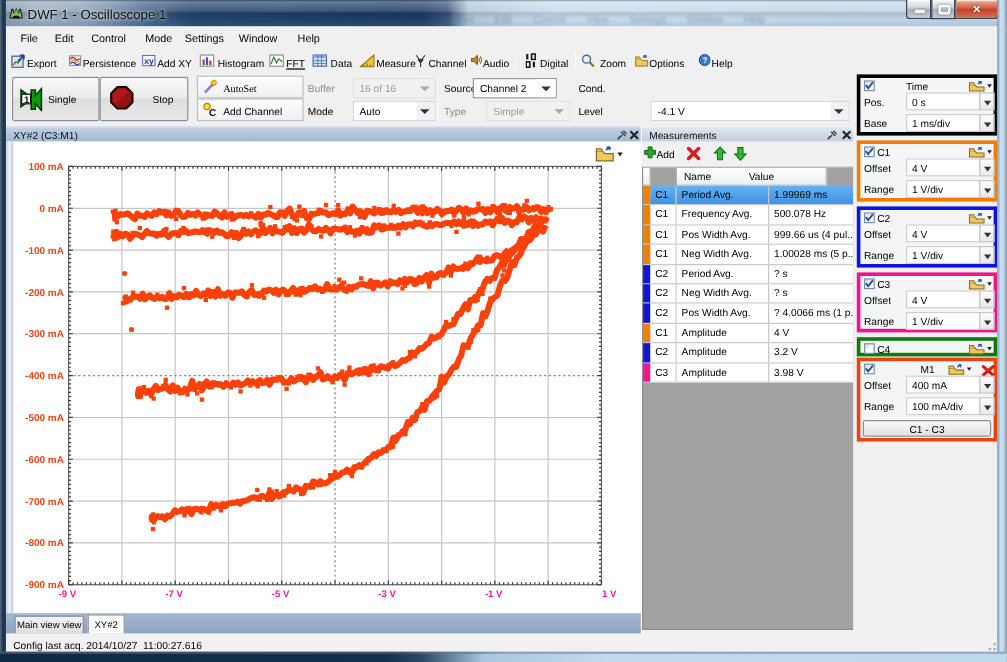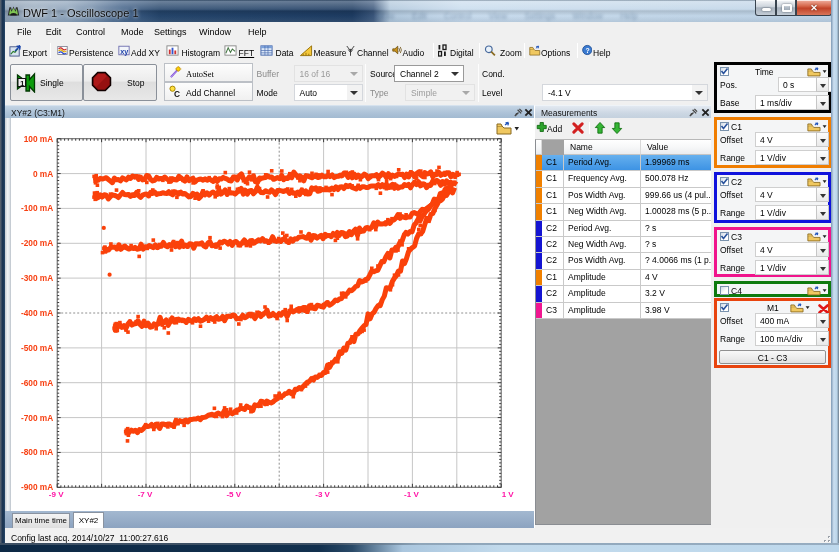--- a/index.html
+++ b/index.html
@@ -760,21 +760,21 @@
       <path d="M7 1 L12.5 7 H9.5 V13.5 H4.5 V7 H1.5 Z" fill="#35b535" stroke="#0d6d0d"></path>
     </svg>
 <svg class="abs" style="left:76px;top:3px;" width="12" height="14" viewBox="0 0 14 15">
       <path d="M7 14 L12.5 8 H9.5 V1.5 H4.5 V8 H1.5 Z" fill="#35b535" stroke="#0d6d0d"></path>
     </svg>
 </div>
 <div class="abs" id="meastable"></div>
 <div class="hdr" style="left:536px;top:140px;width:6px;"></div>
 <div class="hdr" style="left:542px;top:140px;width:22px;margin-top:18px;"><span style="position:relative;top:2px;left:5px;">Ch</span></div>
 <div class="hdr" style="left:564px;top:140px;width:77px;"><span style="position:relative;top:2px;left:6px;">Name</span></div>
-<div class="hdr" style="left:641px;top:140px;width:71px;"><span style="position:relative;top:2px;left:6px;">Value</span></div>
+<div class="hdr" style="left:618px;top:140px;width:71px;"><span style="position:relative;top:2px;left:6px;">Value</span></div>
 <div class="chip" style="left:536px;top:155px;height:16px;background:#f08000;"></div>
 <div class="cell selrow" style="left:542px;top:155px;width:22px;height:16px;"><span>C1</span></div>
 <div class="cell selrow" style="left:564px;top:155px;width:77px;height:16px;"><span>Period Avg.</span></div>
 <div class="cell selrow" style="left:641px;top:155px;width:71px;height:16px;"><span>1.99969 ms</span></div>
 <div class="chip" style="left:536px;top:171px;height:17px;background:#f08000;"></div>
 <div class="cell" style="left:542px;top:171px;width:22px;height:17px;"><span>C1</span></div>
 <div class="cell" style="left:564px;top:171px;width:77px;height:17px;"><span>Frequency Avg.</span></div>
 <div class="cell" style="left:641px;top:171px;width:71px;height:17px;"><span>500.078 Hz</span></div>
 <div class="chip" style="left:536px;top:188px;height:16px;background:#f08000;"></div>
 <div class="cell" style="left:542px;top:188px;width:22px;height:16px;"><span>C1</span></div>
@@ -816,21 +816,21 @@
       </svg>
     </div>
 <span class="abs" style="left:14px;top:2px;margin-left:24px;">Time</span>
 <svg class="abs" style="left:90px;top:2px;" width="20" height="10" viewBox="0 0 23 11">
       <path d="M1 4 H6 L8 6 H15 V10 H1 Z" fill="#f0c860" stroke="#8a6a20"></path>
       <path d="M1 4 V2 H5 L6 4" fill="#f0c860" stroke="#8a6a20"></path>
       <path d="M9 3.2 l3.5-2.4 m0 0 l-3 .3 m3-.3 l-.6 2.6" stroke="#2255bb" stroke-width="1.2" fill="none"></path>
       <path d="M18 3.5 l4.5 0 l-2.25 3.2 z" fill="#222"></path>
     </svg>
 <span class="grow-l" style="top:15px;">Pos.</span>
-<div class="gcombo" style="top:12px;margin-left:23px;">
+<div class="gcombo" style="top:12px;">
       <span class="tx">0 s</span>
     </div>
 <div class="garrow" style="top:12px;"></div>
 <span class="grow-l" style="top:33px;">Base</span>
 <div class="gcombo" style="top:30px;">
       <span class="tx">1 ms/div</span>
     </div>
 <div class="garrow" style="top:30px;"></div>
 </div>
 <div class="grp" style="top:117px;height:51px;border:3px solid #f07d00;">
@@ -937,21 +937,21 @@
     </div>
 <div class="garrow" style="top:12px;"></div>
 <span class="grow-l" style="top:33px;">Range</span>
 <div class="gcombo" style="top:30px;">
       <span class="tx">100 mA/div</span>
     </div>
 <div class="garrow" style="top:30px;"></div>
 <div class="abs" style="left:2px;top:49px;width:107px;height:14px;border:1px solid #909090;border-radius:2px;background:linear-gradient(180deg,#f8f8f8,#e2e2e2);text-align:center;"><span style="position:relative;top:2px;">C1 - C3</span></div>
 </div>
 <div class="abs" id="tabstrip">
- <div class="tab" style="left:7px;width:58px;"><span style="position:relative;top:2px;">Main time time</span></div>
+ <div class="tab" style="left:7px;width:58px;"><span style="position:relative;top:2px;">Main view view</span></div>
  <div class="tab act" style="left:68px;width:31px;"><span style="position:relative;top:3px;">XY#2</span></div>
 </div>
 <div class="abs" id="statusbar">
     <span>Config last acq. 2014/10/27&nbsp;&nbsp;11:00:27.616</span>
   </div>
 <svg class="abs" id="grip" viewBox="0 0 12 12">
     <g fill="#9aa0a8">
       <rect x="8" y="8" width="2" height="2"></rect>
       <rect x="4" y="8" width="2" height="2"></rect>
       <rect x="8" y="4" width="2" height="2"></rect>

